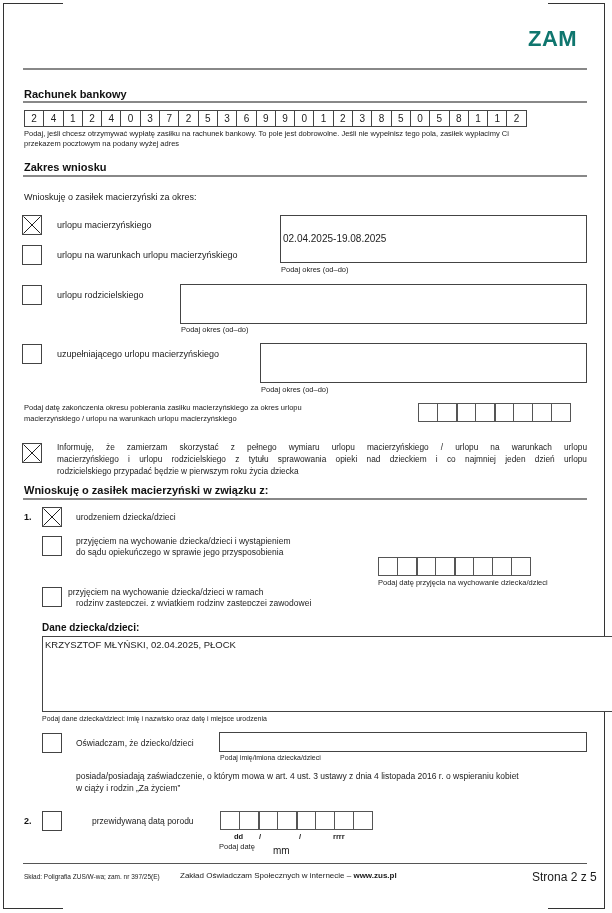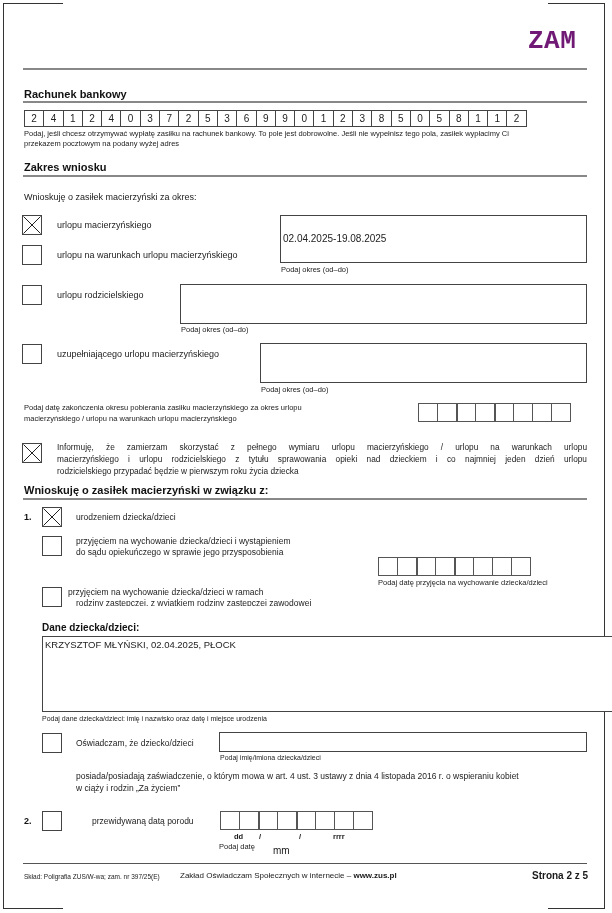--- a/index.html
+++ b/index.html
@@ -4,21 +4,21 @@
 <style>
   * { box-sizing: border-box; margin: 0; padding: 0; }
   html, body { width: 612px; height: 913px; background: #ffffff; overflow: hidden; }
   body { position: relative; font-family: "Liberation Sans", sans-serif; color: #1a1a1a; }
   .abs { position: absolute; }
 
   
   .frame-v { position: absolute; width: 1px; background: #333; }
   .frame-h { position: absolute; height: 1px; background: #333; }
 
-  .title-zam { position: absolute; left: 528px; top: 26px; font-size: 26px; font-weight: bold; letter-spacing: 0.5px; color: #701a75; font-family: Liberation Mono, monospace; }
+  .title-zam { position: absolute; left: 528px; top: 26px; font-size: 22px; font-weight: bold; letter-spacing: 0.5px; color: #0f766e; }
 
   .rule { position: absolute; left: 23px; width: 564px; height: 1px; background: #777; }
   .rule.thick { height: 2px; background: #888; }
 
   .section-title { position: absolute; left: 24px; font-size: 11px; font-weight: bold; color: #111; }
 
   .small { font-size: 7.5px; color: #222; line-height: 10px; }
   .txt { font-size: 9px; color: #222; line-height: 12px; }
 
   .digitrow { position: absolute; display: flex; }
@@ -206,13 +206,13 @@
 <div class="abs" style="left:273px; top:832px; font-size:10px; font-weight:normal;margin-top:13px;">mm</div>
 <div class="abs" style="left:299px; top:832px; font-size:7.5px; font-weight:bold;">/</div>
 <div class="abs" style="left:333px; top:832px; font-size:7.5px; font-weight:bold;">rrrr</div>
 <div class="abs small" style="left:219px; top:842px; font-size:7.5px;">Podaj datę</div>
 
 <div class="rule" style="top:863px; background:#555;"></div>
 <div class="foot-small" style="left:24px; top:873px;">Skład: Poligrafia ZUS/W-wa; zam. nr 397/25(E)</div>
 <div class="abs" style="left:180px; top:871px; font-size:8px; white-space:nowrap;">
   <span>Zakład Oświadczam Społecznych w internecie – </span><b>www.zus.pl</b>
 </div>
-<div class="abs" style="left:532px; top:870px; font-size:10px; font-weight:bold;">Strona 2 z 5</div>
+<div class="abs" style="left:532px; top:870px; font-size:12px; font-weight:normal;">Strona 2 z 5</div>
 
 </body></html>

